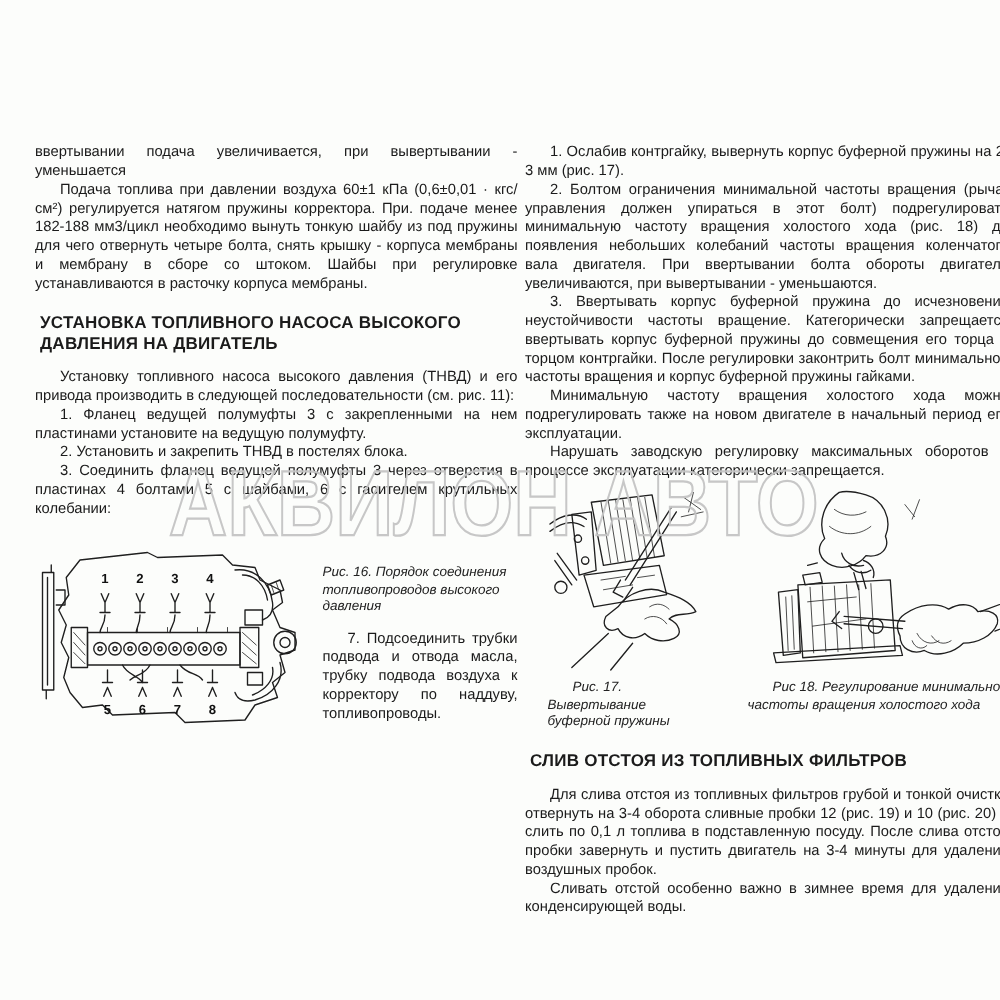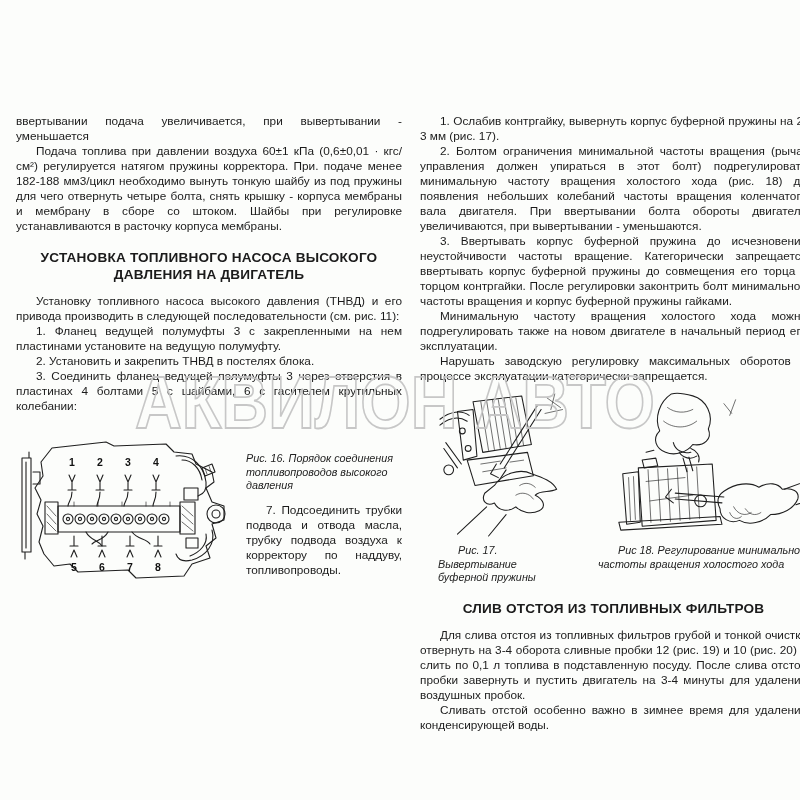--- a/index.html
+++ b/index.html
@@ -2,26 +2,26 @@
 <html><head>
 <meta charset="utf-8">
 <style>
   html,body{margin:0;padding:0;background:#ffffff;}
   .page{
     position:relative;width:800px;height:800px;background:#fcfdfb;
     font-family:"Liberation Sans","DejaVu Sans",sans-serif;color:#1b1b1b;
     overflow:hidden;
   }
   .col{position:absolute;top:114px;font-size:11.8px;line-height:15px;text-align:justify;}
-  .col-left{left:16px;width:386px;}
+  .col-left{left:28px;width:386px;}
   .col-right{left:420px;width:387px;}
   .col p{margin:0;text-indent:20px;}
   .col p.noindent{text-indent:0;}
   h2.section{
-    font-size:13.6px;line-height:17px;text-align:center;font-weight:bold;
+    font-size:13.6px;line-height:17px;text-align:left;font-weight:bold;
     margin:15px 4px 11px;text-indent:0;letter-spacing:.2px;
   }
   .fig16wrap{float:left;width:224px;margin:4px 6px 2px 0;}
   .caption{font-style:italic;font-size:10.8px;line-height:13.5px;text-indent:0;text-align:left;color:#222;}
   .cap16{margin-top:38px !important;margin-bottom:10px !important;text-indent:0 !important;}
   .item6{margin-top:10px !important;}
   .figrow{display:flex;align-items:flex-start;gap:12px;margin:6px 0 4px 18px;}
   .caprow{display:flex;gap:32px;margin:2px 0 0 18px;}
   .cap17{width:128px;flex:none;}
   .cap18{width:236px;flex:none;}

